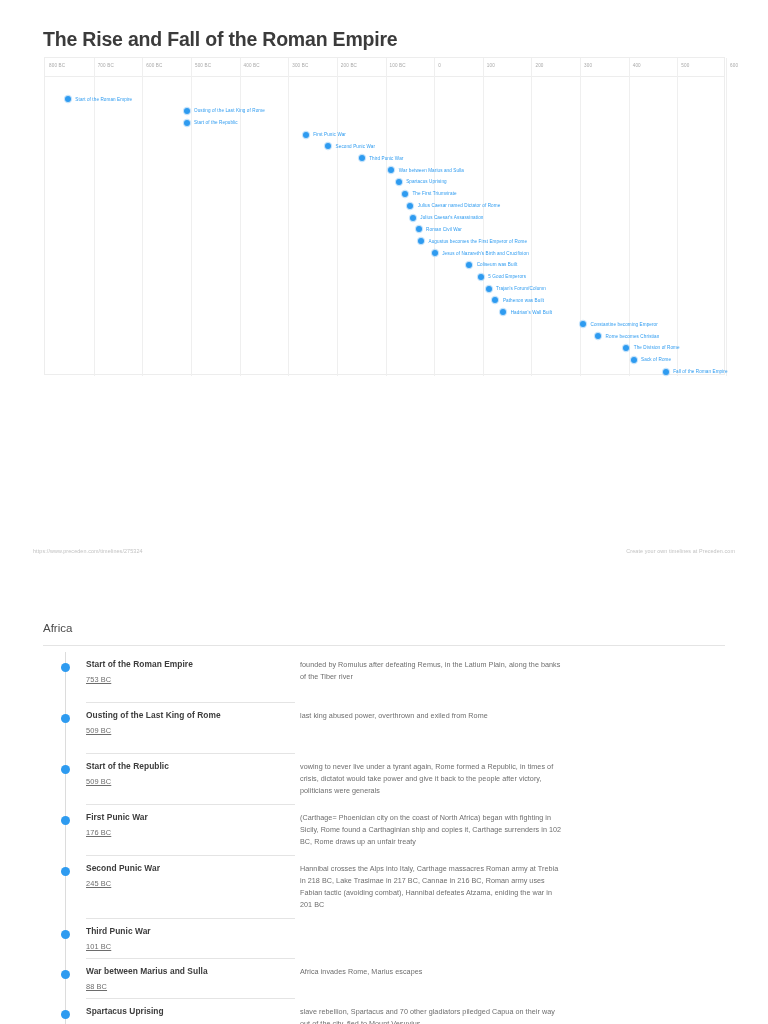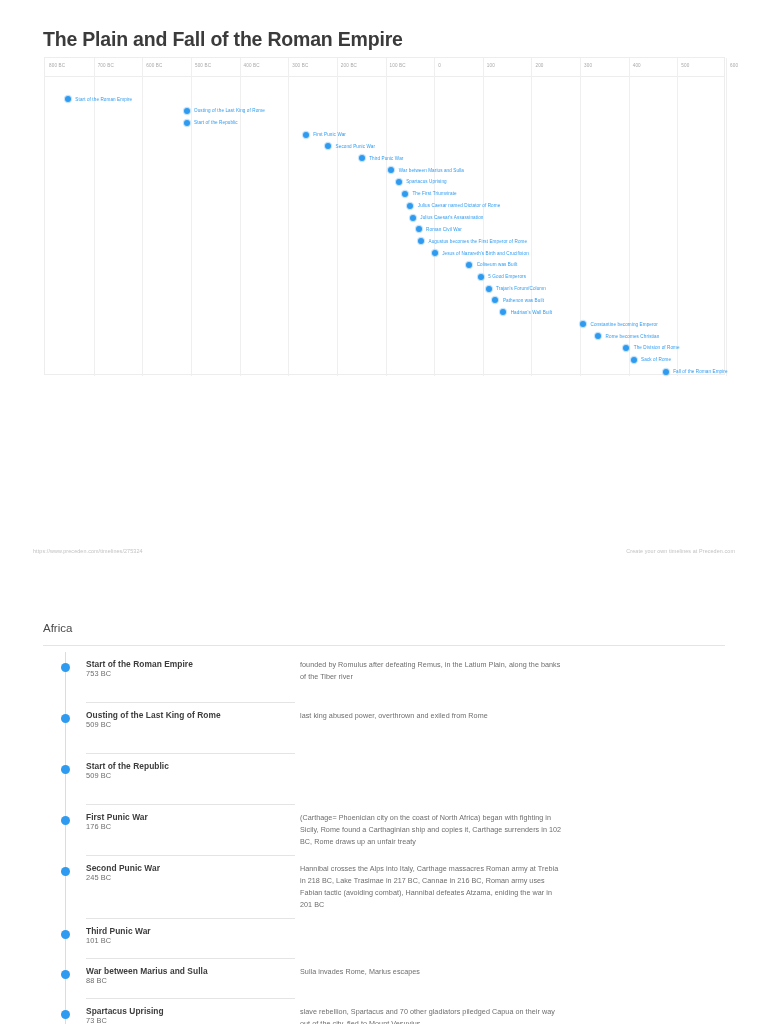--- a/index.html
+++ b/index.html
@@ -123,24 +123,25 @@
     padding-left: 43px;
     padding-top: 7px;
   }
   .row-title {
     font-size: 8.4px;
     font-weight: bold;
     color: #3c3c3c;
     letter-spacing: 0.05px;
   }
   .row-date {
-    margin-top: 0;
+    margin-top: 6px;
     font-size: 7.4px;
     color: #6d6d6d;
     letter-spacing: 0.1px;
+    text-decoration: underline;
   }
   .row-left-rule {
     position: absolute;
     left: 43px;
     bottom: 0;
     width: 209px;
     height: 1px;
     background: #e4e4e4;
   }
   .row-desc {
@@ -152,21 +153,21 @@
     line-height: 12.1px;
     color: #6d6d6d;
     letter-spacing: 0.05px;
   }
 </style>
 </head>
 <body>
 
 <div class="page">
 
-  <div class="title">The Plain and Fall of the Roman Empire</div>
+  <div class="title">The Rise and Fall of the Roman Empire</div>
 
   <div class="chart">
     <div class="axis"></div>
     <div id="axis-ticks">
         <div class="axis-tick" style="left: 0px;"></div>
         <div class="axis-label" style="left: 4px;">800 BC</div>
         <div class="axis-tick" style="left: 48.6429px;"></div>
         <div class="axis-label" style="left: 52.6429px;">700 BC</div>
         <div class="axis-tick" style="left: 97.2857px;"></div>
         <div class="axis-label" style="left: 101.286px;">600 BC</div>
@@ -323,20 +324,21 @@
           </div>
           <div class="row-desc">last king abused power, overthrown and exiled from Rome</div>
           <div class="row-left-rule"></div>
         </div>
         <div class="row" style="height: 51px;">
           <div class="row-dot"></div>
           <div class="row-left">
             <div class="row-title">Start of the Republic</div>
             <div class="row-date">509 BC</div>
           </div>
+          <div class="row-desc">vowing to never live under a tyrant again, Rome formed a Republic, in times of crisis, dictatot would take power and give it back to the people after victory, politicians were generals</div>
           <div class="row-left-rule"></div>
         </div>
         <div class="row" style="height: 51px;">
           <div class="row-dot"></div>
           <div class="row-left">
             <div class="row-title">First Punic War</div>
             <div class="row-date">176 BC</div>
           </div>
           <div class="row-desc">(Carthage= Phoenician city on the coast of North Africa) began with fighting in Sicily, Rome found a Carthaginian ship and copies it, Carthage surrenders in 102 BC, Rome draws up an unfair treaty</div>
           <div class="row-left-rule"></div>
@@ -357,21 +359,21 @@
             <div class="row-date">101 BC</div>
           </div>
           <div class="row-left-rule"></div>
         </div>
         <div class="row" style="height: 38px;">
           <div class="row-dot"></div>
           <div class="row-left">
             <div class="row-title">War between Marius and Sulla</div>
             <div class="row-date">88 BC</div>
           </div>
-          <div class="row-desc">Sulla invades Rome, Marius escapes</div>
+          <div class="row-desc">Africa invades Rome, Marius escapes</div>
           <div class="row-left-rule"></div>
         </div>
         <div class="row" style="height: 39px;">
           <div class="row-dot"></div>
           <div class="row-left">
             <div class="row-title">Spartacus Uprising</div>
             <div class="row-date">73 BC</div>
           </div>
           <div class="row-desc">slave rebellion, Spartacus and 70 other gladiators piledged Capua on their way out of the city, fled to Mount Vesuvius</div>
         </div>

